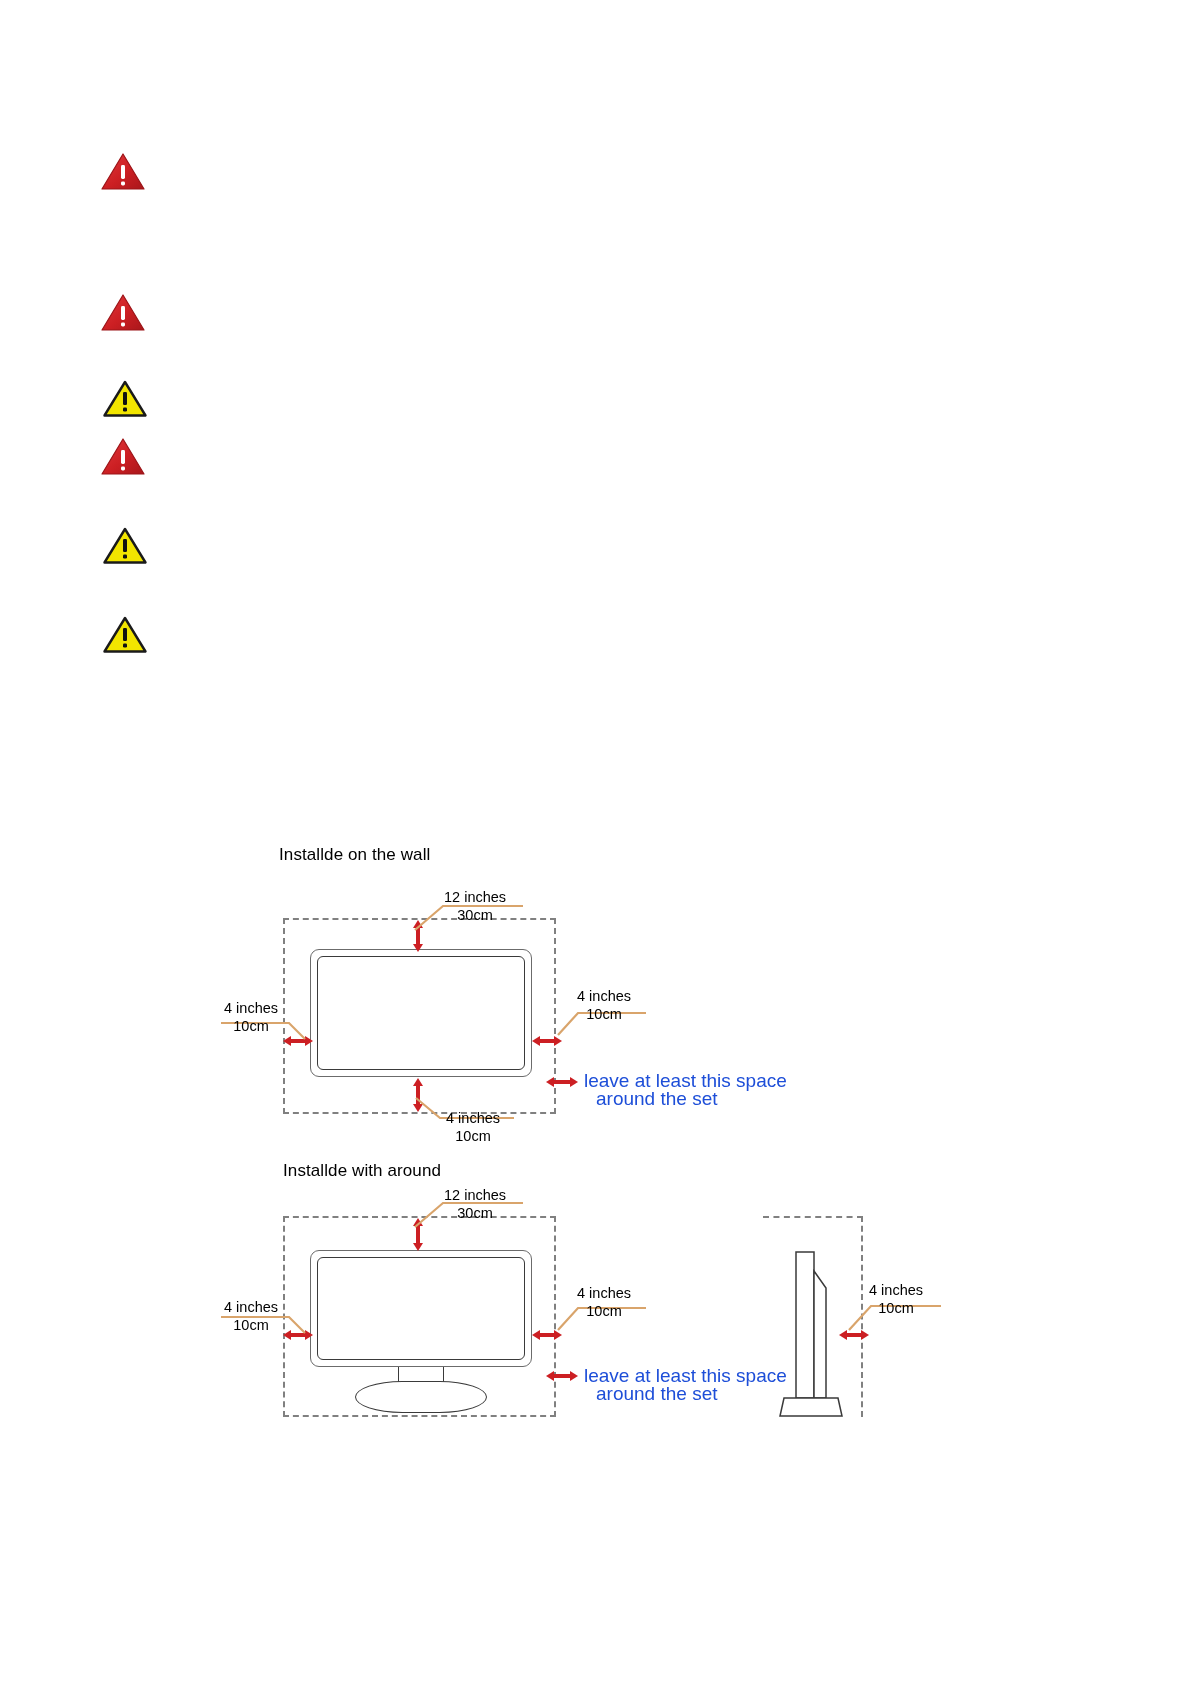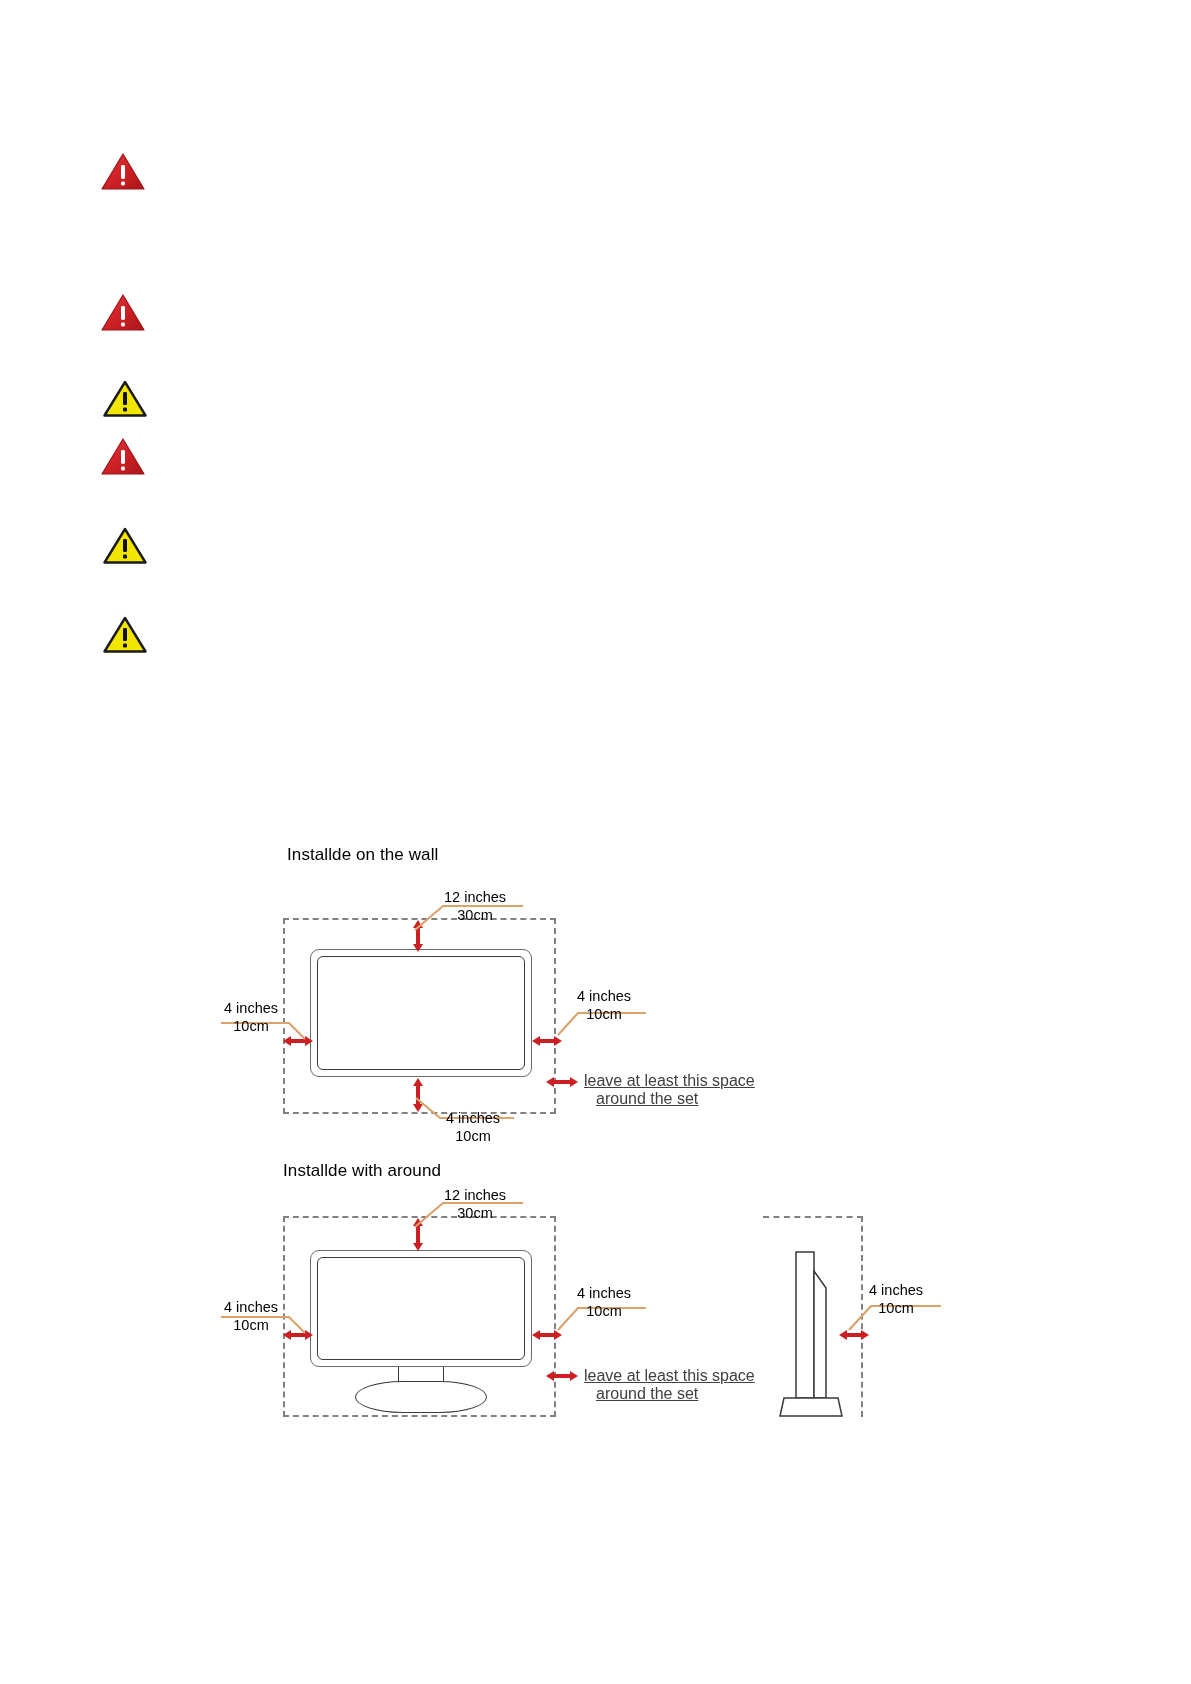--- a/index.html
+++ b/index.html
@@ -77,25 +77,24 @@
     font-size: 14.5px;
     line-height: 18px;
     white-space: nowrap;
     color: #000;
   }
   .dim-label .l2 { display: block; text-align: center; }
   .dim-label.two-line .l1 { display: block; text-align: center; }
 
   .note-label {
     position: absolute;
-    font-size: 16px;
+    font-size: 19px;
     line-height: 18px;
     white-space: nowrap;
-    color: #404040;
-    text-decoration: underline;
+    color: #1d4ed8;
   }
   .note-label span { display: block; }
 
   
   .leader { position: absolute; overflow: visible; }
   .leader svg { display: block; overflow: visible; }
 
   
   .arrow { position: absolute; overflow: visible; }
   .arrow svg { display: block; overflow: visible; }
@@ -157,21 +156,21 @@
   </div>
 
   <div class="warn-icon" style="left:102px; top:615px;">
     <svg viewBox="0 0 46 40">
       <path d="M23 3 L43.5 36.5 L2.5 36.5 Z" fill="#f2e500" stroke="#1a1a1a" stroke-width="2.4" stroke-linejoin="round"></path>
       <rect x="21" y="13" width="4" height="13" rx="1.2" fill="#111111"></rect>
       <rect x="21" y="28.5" width="4" height="4" rx="1.2" fill="#111111"></rect>
     </svg>
   </div>
 
-  <div class="diagram-title" style="left:287px; top:845px;text-align:right;">Installde on the wall</div>
+  <div class="diagram-title" style="left:279px; top:845px;text-align:right;">Installde on the wall</div>
 
   <div class="dashed-box" style="left:283px; top:918px; width:273px; height:196px;"></div>
 
   <div class="monitor-outer" style="left:310px; top:949px; width:222px; height:128px;"></div>
   <div class="monitor-inner" style="left:317px; top:956px; width:208px; height:114px;"></div>
 
   <div class="arrow" style="left:410px; top:920px;">
     <svg width="16" height="32" viewBox="0 0 16 32">
       <line x1="8" y1="5" x2="8" y2="27" stroke="#cc1f23" stroke-width="4"></line>
       <path d="M8 0 L13 8 L3 8 Z" fill="#cc1f23"></path>

